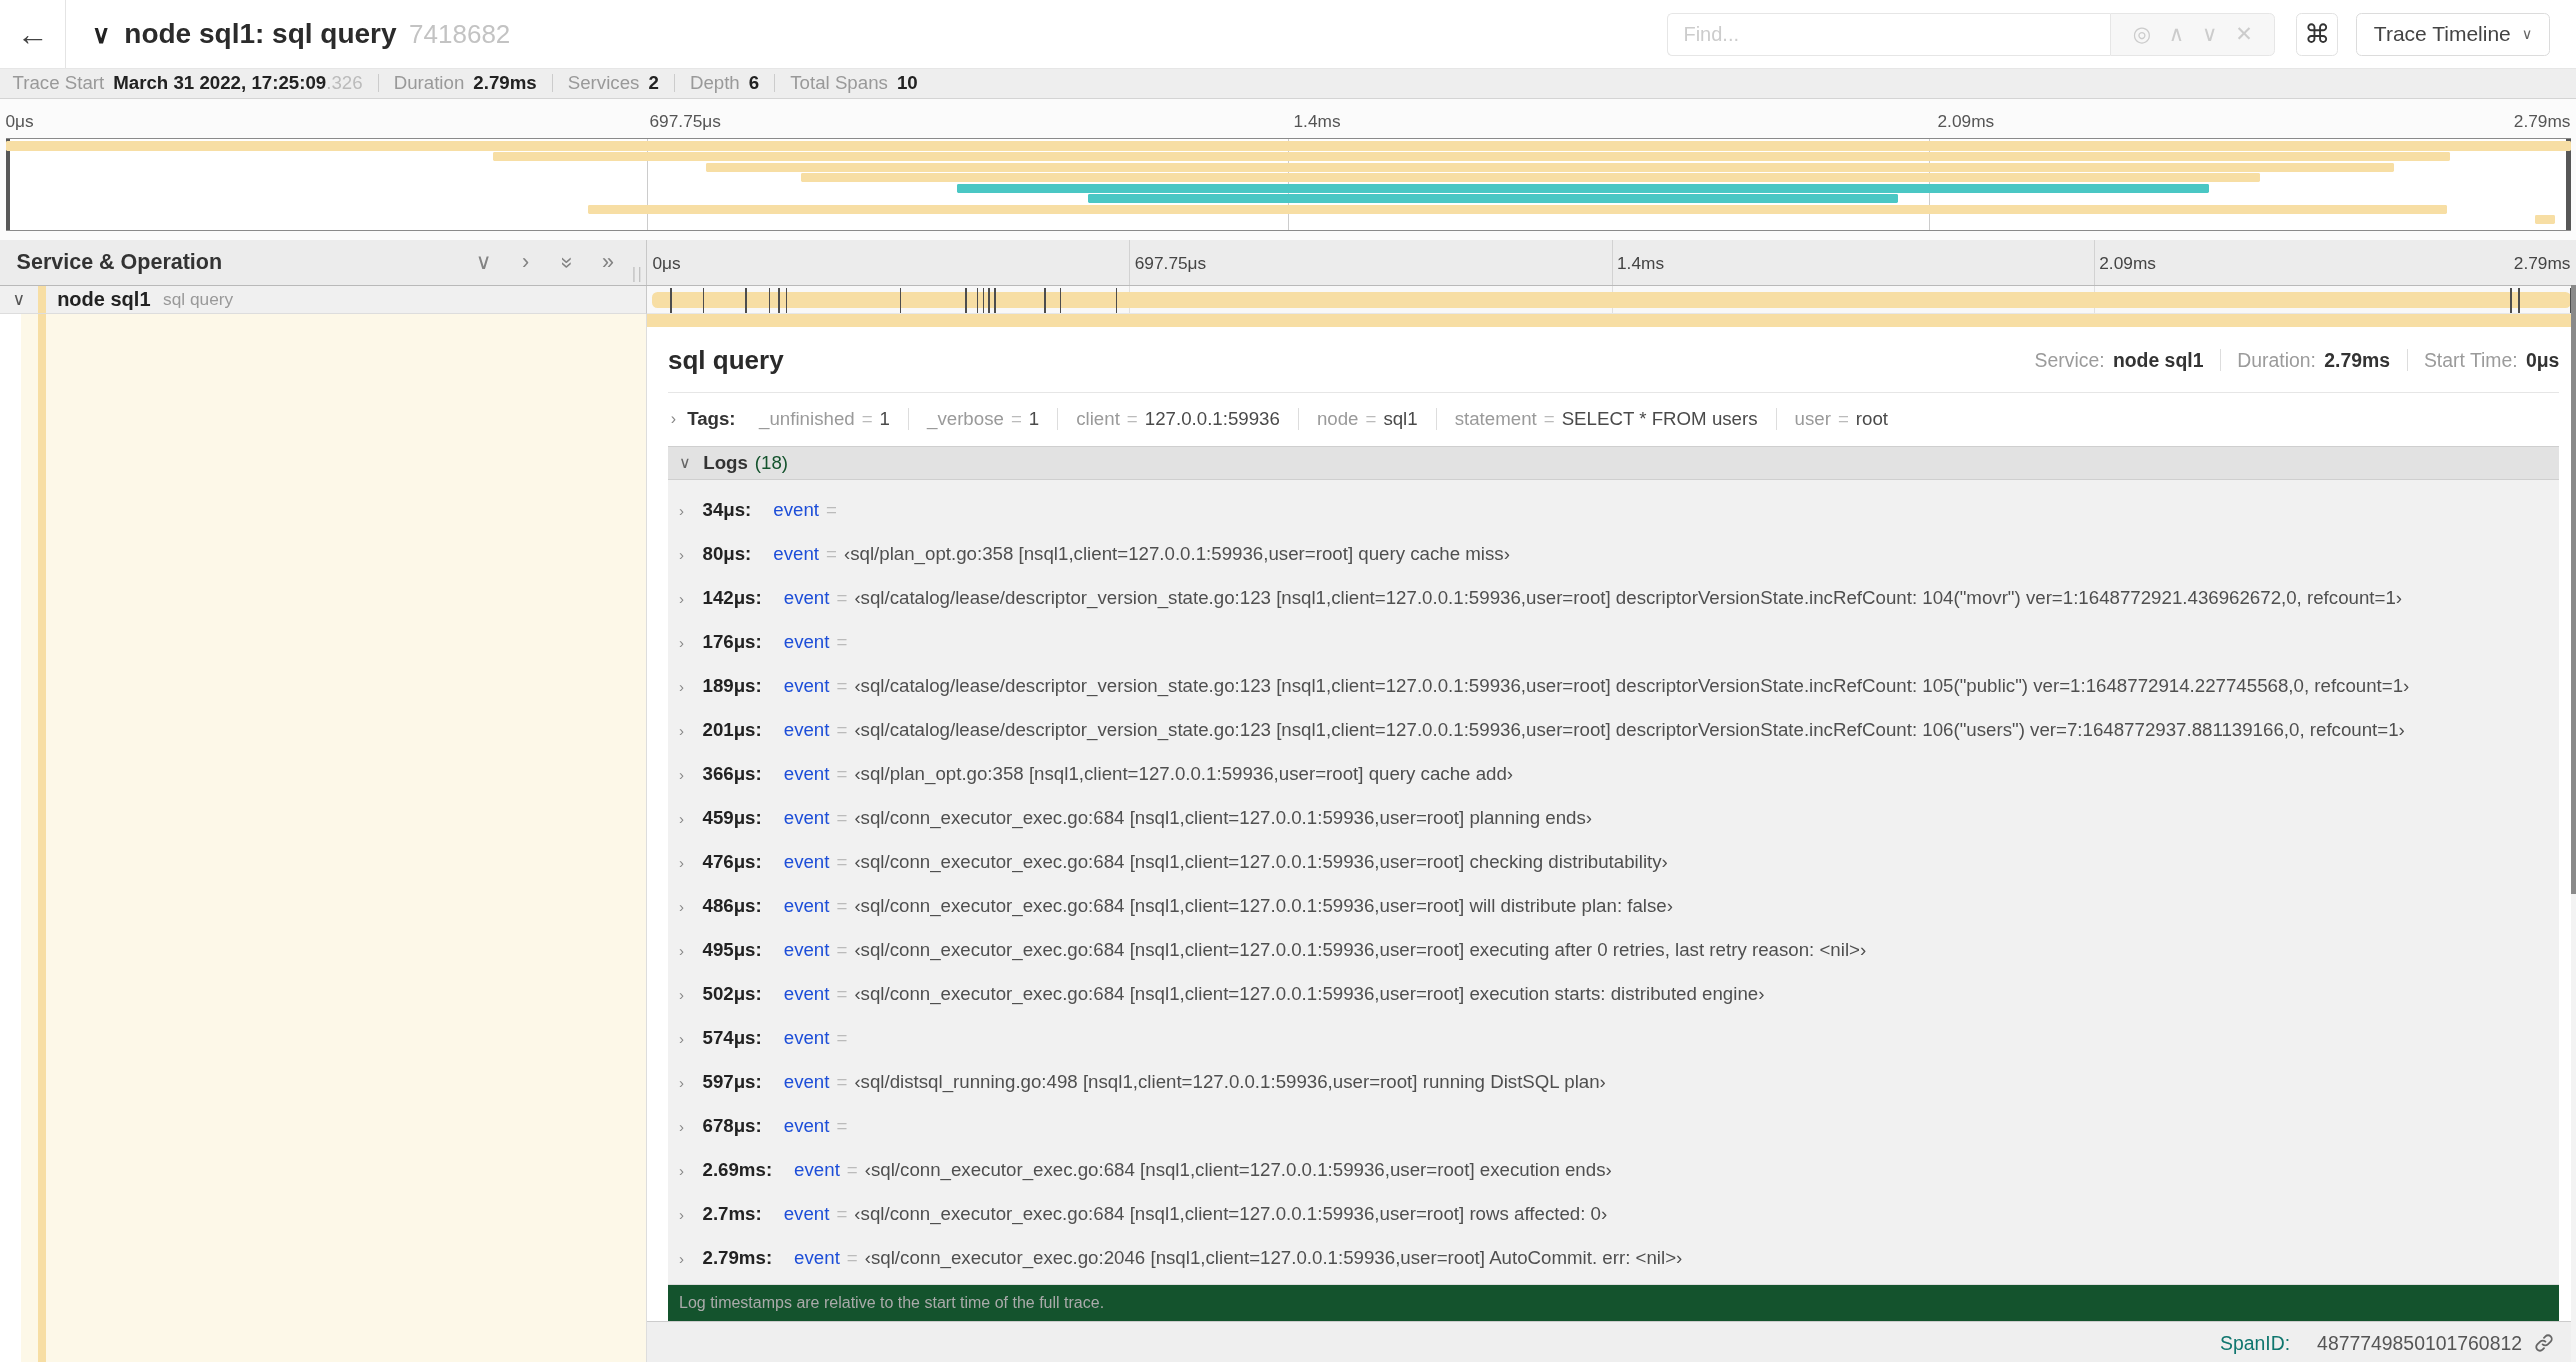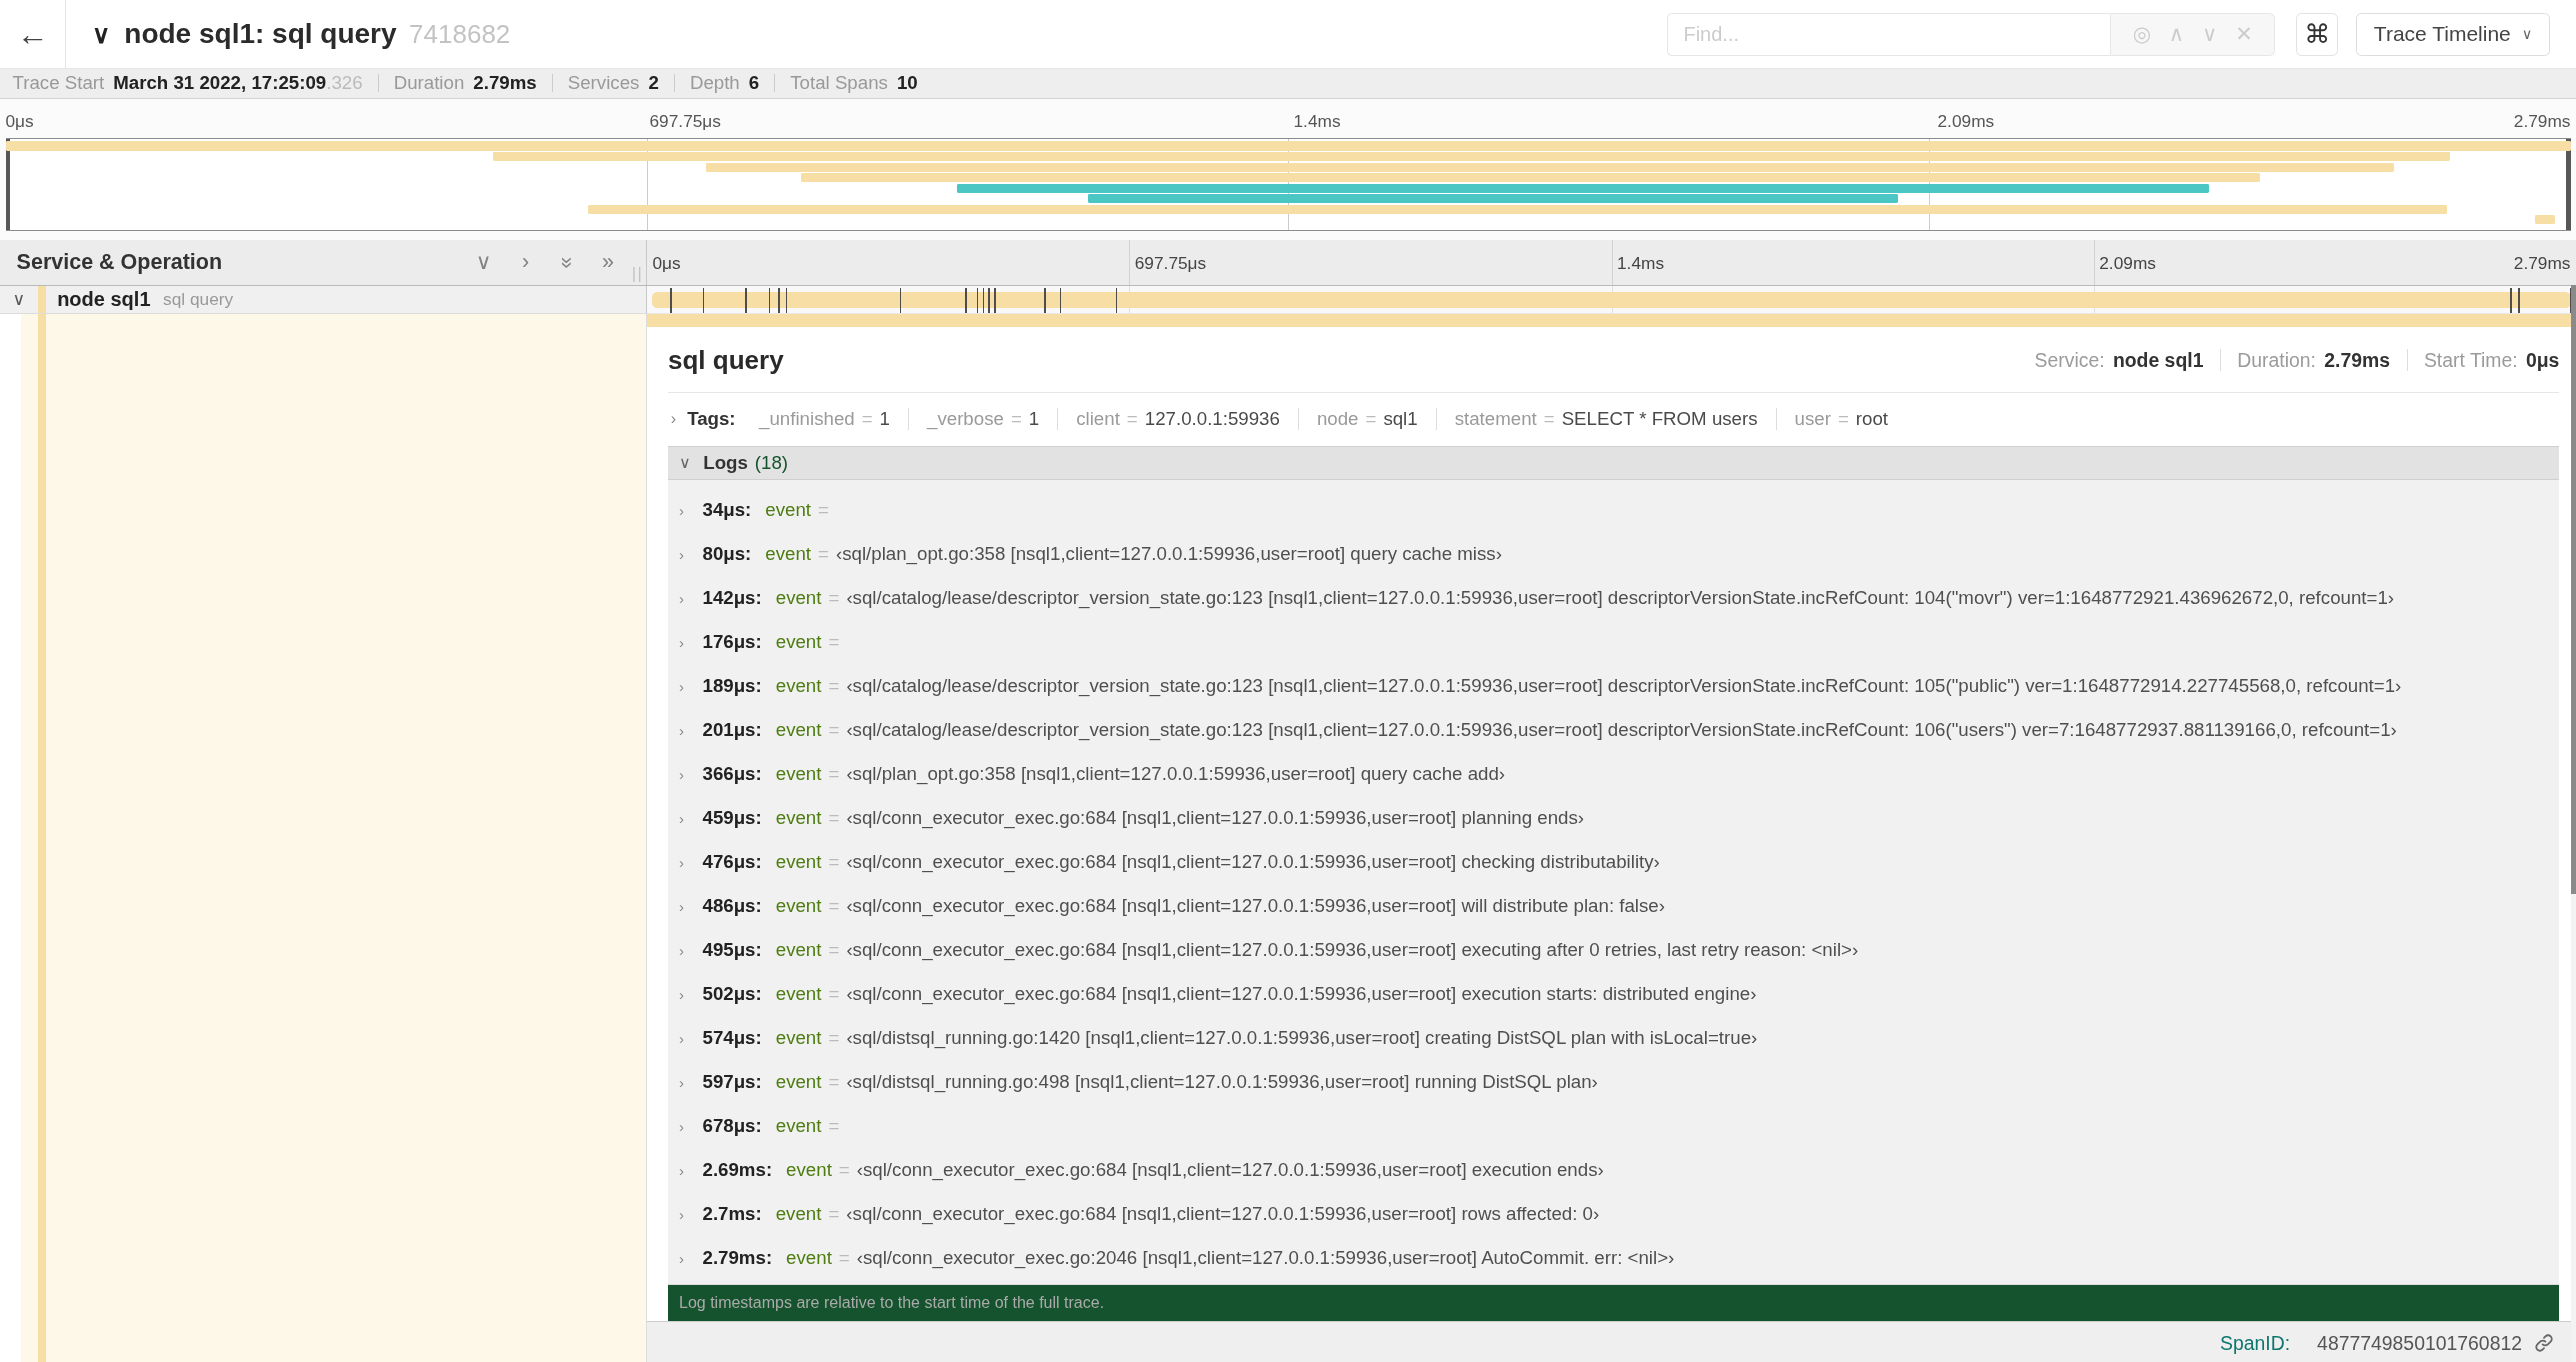--- a/index.html
+++ b/index.html
@@ -98,21 +98,21 @@
   .logs-hdr { height:37px; background:#e2e2e2; border-top:0.7px solid #cfcfcf; border-bottom:0.7px solid #cfcfcf;
     display:flex; align-items:center; padding-left:11px; font-size:18.7px; cursor:pointer; }
   .logs-chev { color:#666; font-size:16px; margin-right:12.5px; }
   .logs-title { font-weight:700; color:#333; margin-right:7px; }
   .logs-count { color:#14532d; }
   .logs-list { background:#f1f1f1; padding:8.3px 0 4.2px 0; }
   .log-row { height:44px; display:flex; align-items:center; padding-left:11px; font-size:18.7px;
     white-space:nowrap; cursor:pointer; }
   .log-chev { color:#888; font-size:15.2px; width:23.5px; flex:none; }
   .log-time { font-weight:700; color:#222; margin-right:14px; }
-  .log-field { color:#4d7c0f; }
+  .log-field { color:#1d4ed8;margin-left:8px; }
   .log-eq { color:#bbb; margin:0 7px; }
   .log-value { color:#4f4f4f; }
   .logs-note { background:#14532d; border-top:0.7px solid #dcdcdc; padding:8.3px 0 9.7px 11px;
     font-size:16px; color:#aaa; }
   .spanid-row { height:43px; background:#efefef; border-top:0.7px solid #ccc; display:flex;
     align-items:center; justify-content:flex-end; padding-right:21px; font-size:19.4px; flex:none; }
   .spanid-label { color:#0f766e; margin-right:27px; }
   .spanid-value { color:#555; margin-right:11px; }
   .link-icon { width:22px; height:22px; cursor:pointer; }
   
@@ -375,21 +375,20 @@
               <span class="log-time">502μs:</span>
               <span class="log-field">event</span>
               <span class="log-eq">=</span>
               <span class="log-value">‹sql/conn_executor_exec.go:684 [nsql1,client=127.0.0.1:59936,user=root] execution starts: distributed engine›</span>
             </div>
             <div class="log-row">
               <span class="log-chev">›</span>
               <span class="log-time">574μs:</span>
               <span class="log-field">event</span>
               <span class="log-eq">=</span>
-              <span class="log-value">‹sql/distsql_running.go:1420 [nsql1,client=127.0.0.1:59936,user=root] creating DistSQL plan with isLocal=true›</span>
             </div>
             <div class="log-row">
               <span class="log-chev">›</span>
               <span class="log-time">597μs:</span>
               <span class="log-field">event</span>
               <span class="log-eq">=</span>
               <span class="log-value">‹sql/distsql_running.go:498 [nsql1,client=127.0.0.1:59936,user=root] running DistSQL plan›</span>
             </div>
             <div class="log-row">
               <span class="log-chev">›</span>

